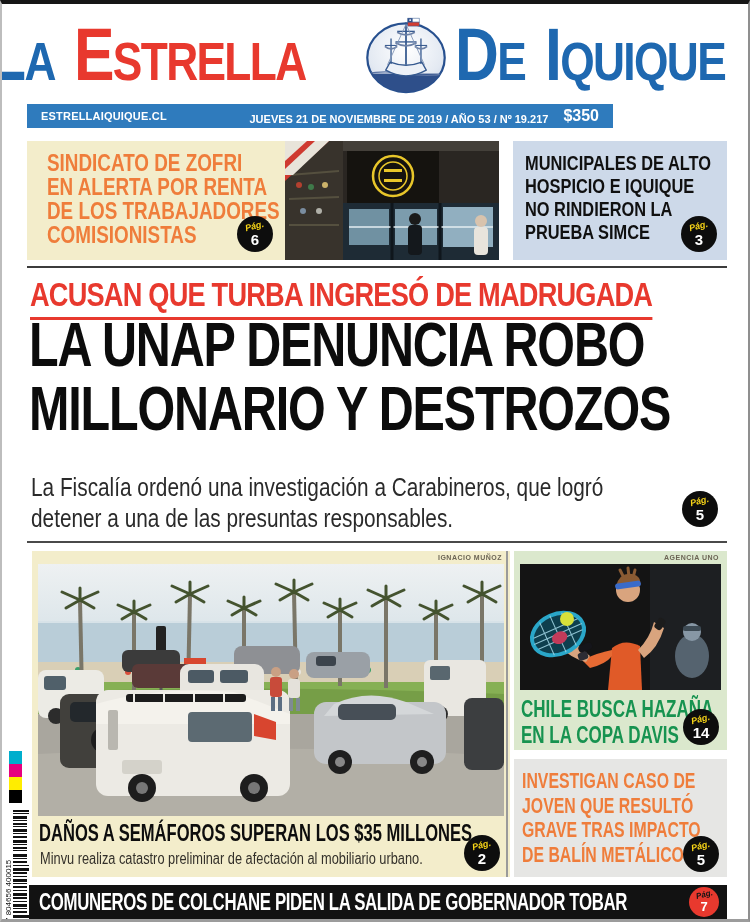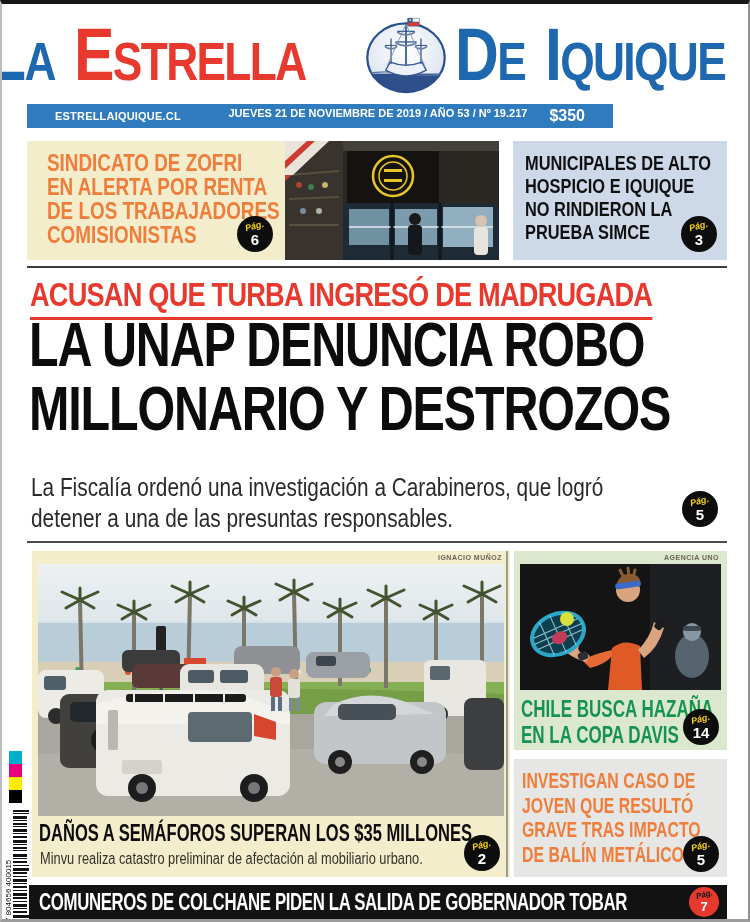--- a/index.html
+++ b/index.html
@@ -13,23 +13,23 @@
             display:flex;align-items:baseline;justify-content:center;gap:5px;}
   .mast-word{display:inline-block;font-weight:bold;font-size:54px;line-height:90px;
              letter-spacing:-2px;text-transform:uppercase;transform:scaleX(.82);transform-origin:left bottom;}
   .mast-word::first-letter{font-size:74px;}
   .mast-blue{color:#1e68b0;}
   .mast-red{color:#e8392e;}
   .mast-logo{align-self:center;display:flex;}
 
   
   .infobar{position:absolute;top:100px;left:25px;width:586px;height:24px;background:#2f7bbd;
-           color:#fff;display:flex;align-items:center;justify-content:space-between;padding:0 28px;}
+           color:#fff;display:flex;align-items:center;justify-content:space-between;padding:0 14px;}
   .infobar .site{font-size:11px;font-weight:bold;letter-spacing:.2px;}
-  .infobar .right{display:flex;align-items:flex-start;gap:22px;}
+  .infobar .right{display:flex;align-items:flex-end;gap:15px;}
   .infobar .edition{font-size:11px;font-weight:bold;}
   .infobar .price{font-size:16px;font-weight:bold;}
 
   
   .badge{width:36px;height:36px;border-radius:50%;background:#0d0d0d;display:flex;flex-direction:column;
          align-items:center;justify-content:center;line-height:1;flex:0 0 auto;}
   .badge .pag{color:#f7d417;font-size:9px;font-weight:bold;font-style:italic;transform:rotate(-14deg);}
   .badge .num{color:#fff;font-size:15px;font-weight:bold;margin-top:1px;}
   .badge.red{background:#e8392e;width:30px;height:30px;}
   .badge.red .pag{color:#141414;font-size:8px;}

